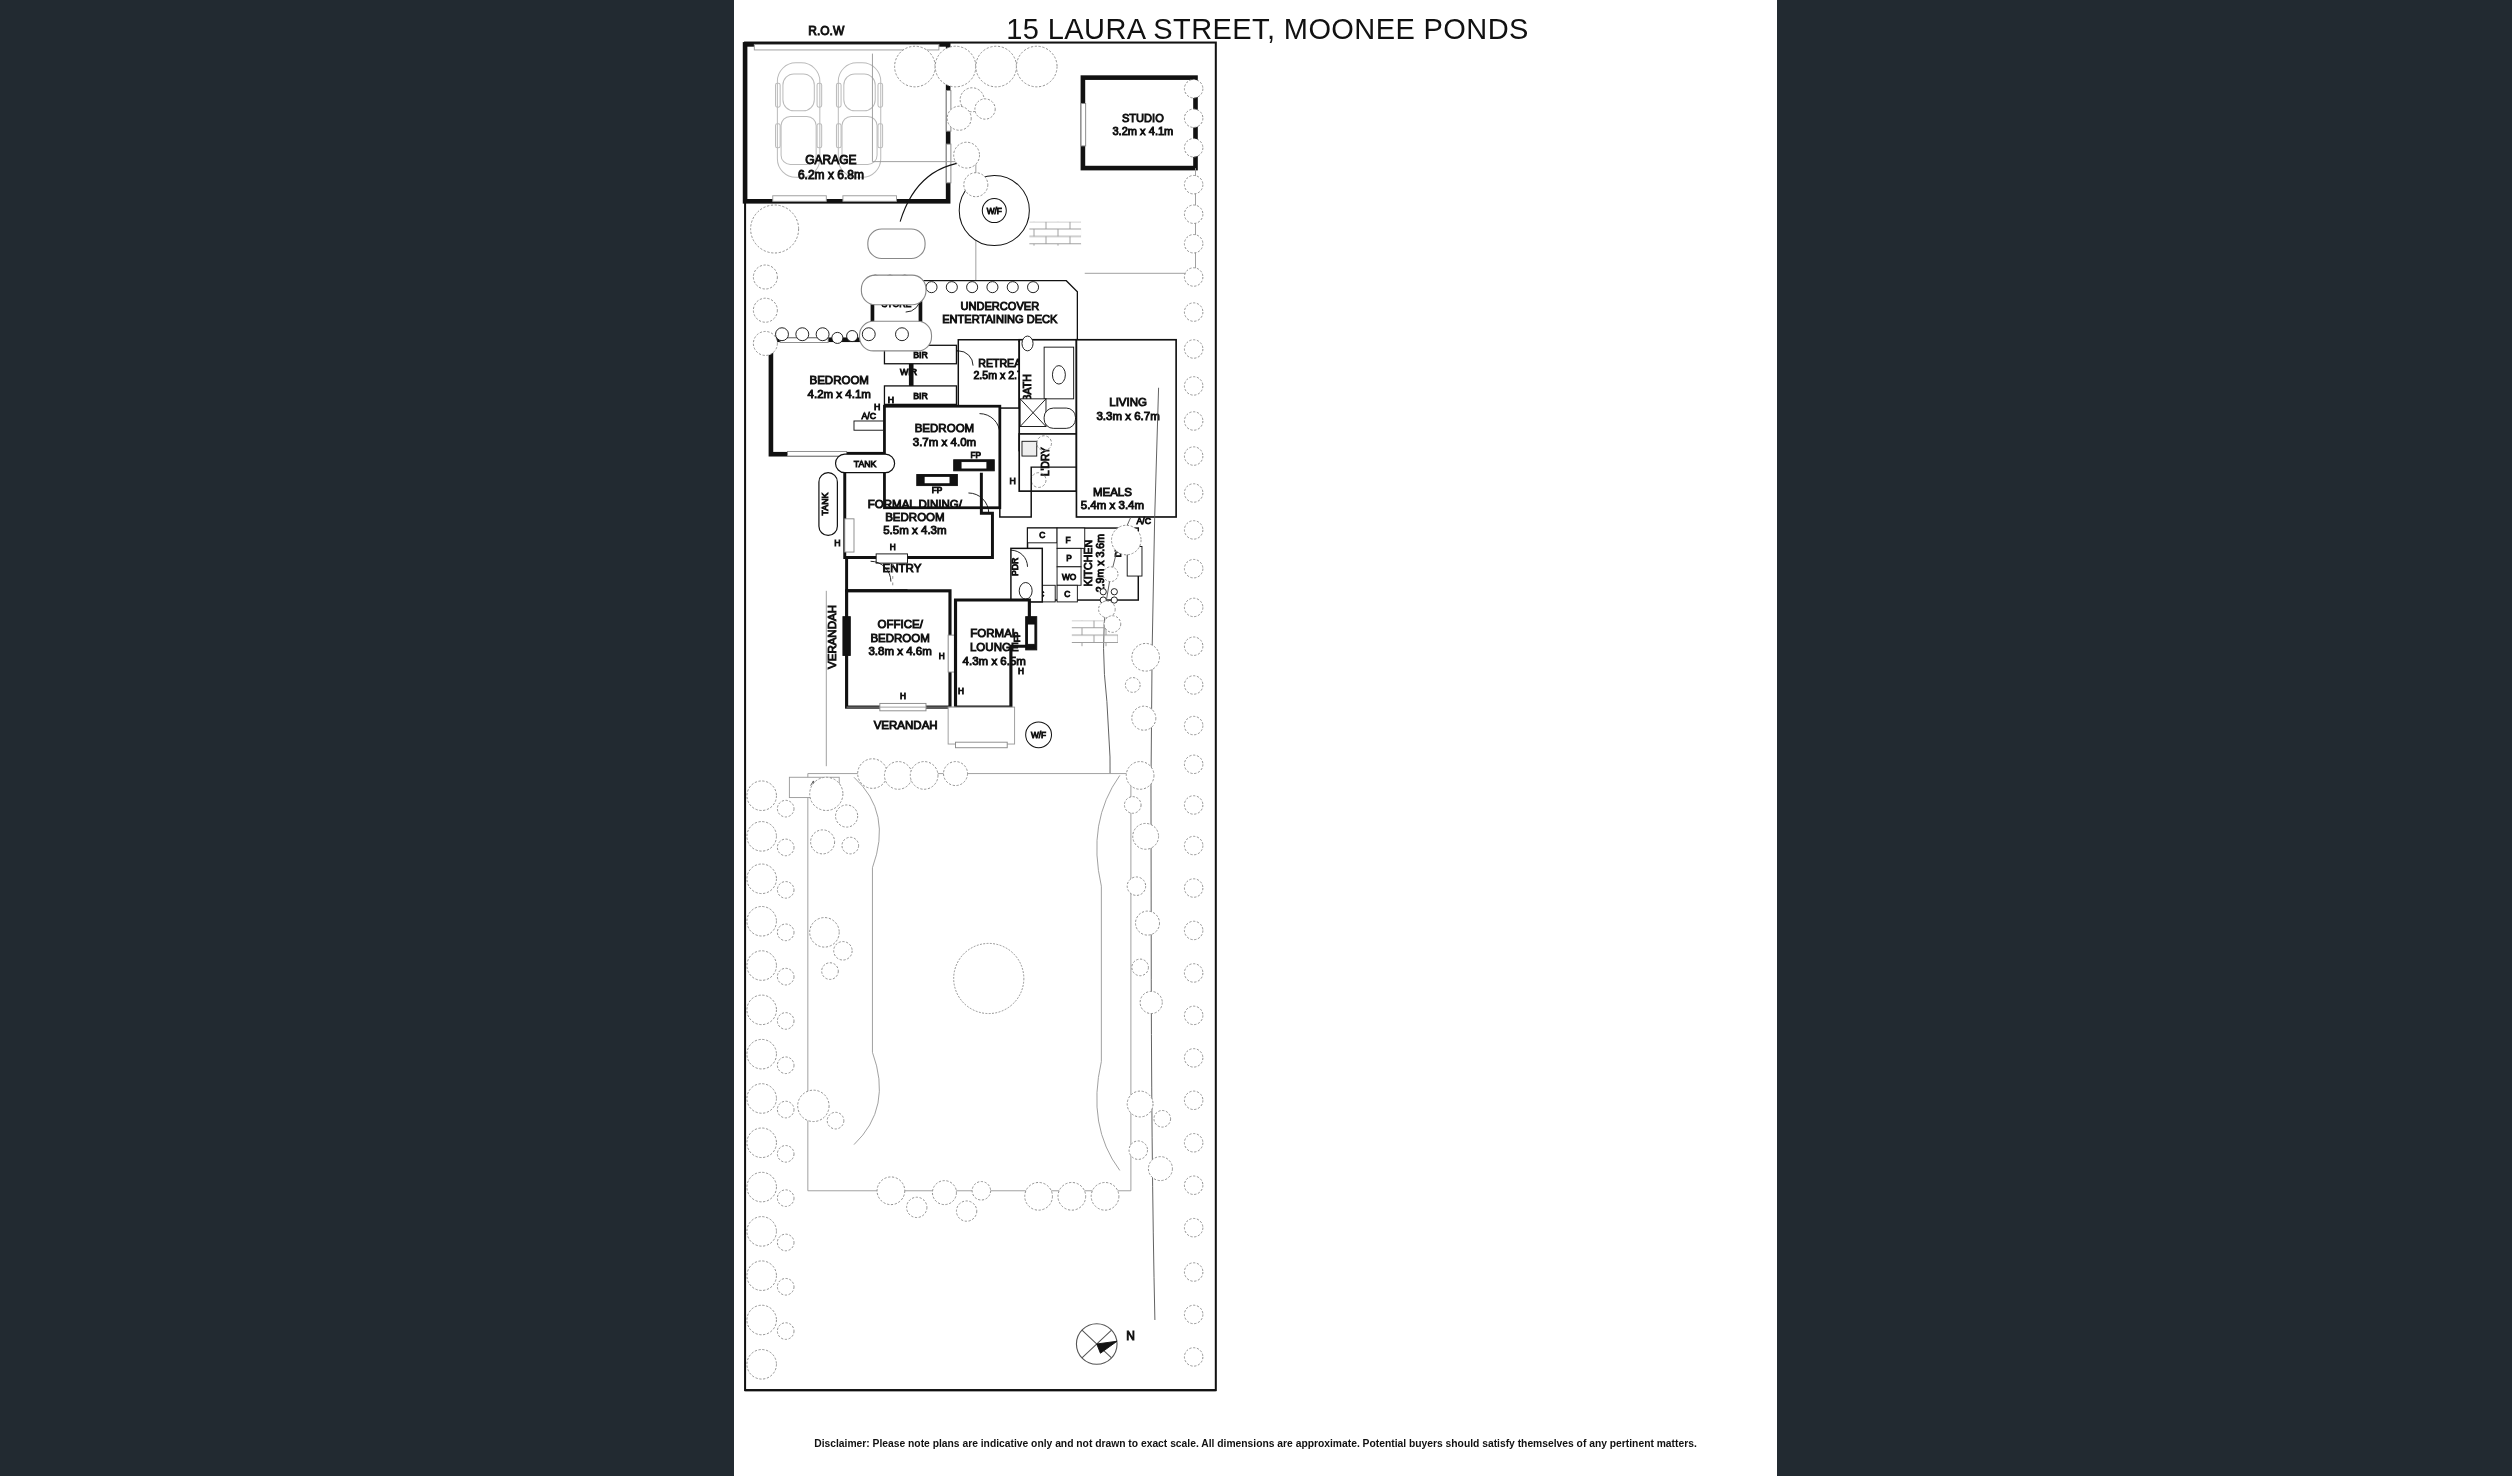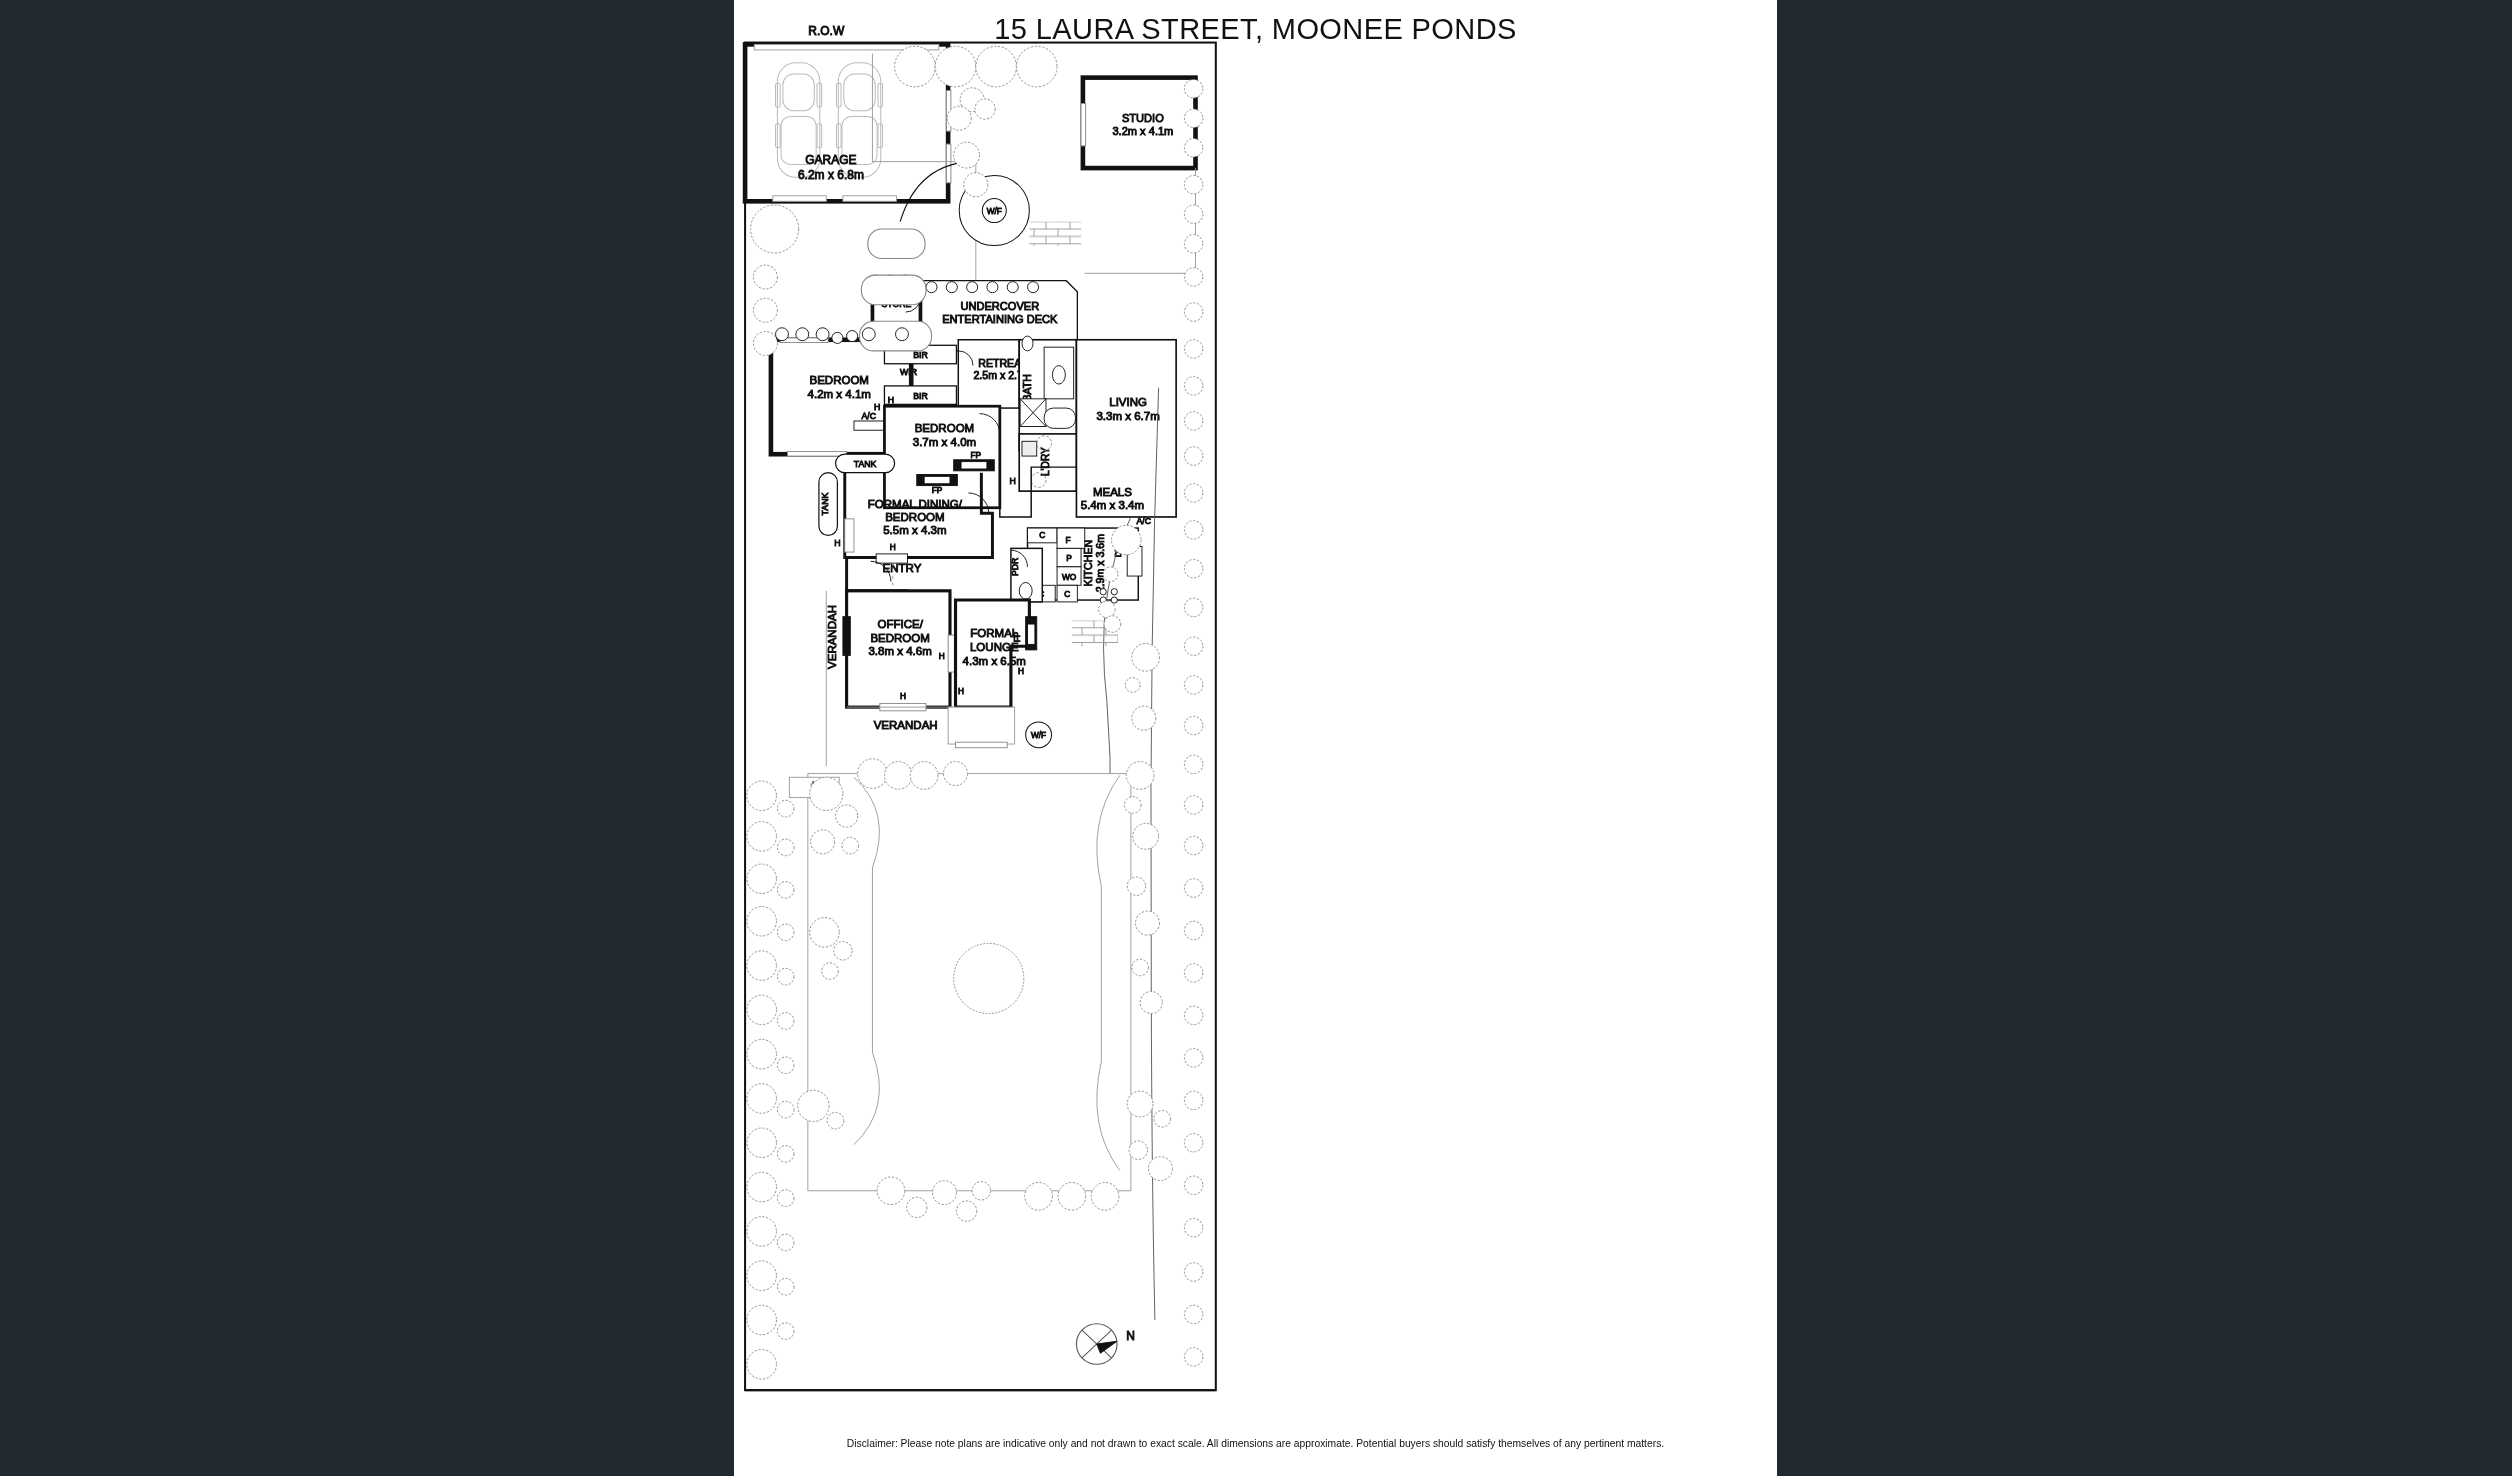--- a/index.html
+++ b/index.html
@@ -1,24 +1,24 @@
 <!DOCTYPE html>
 <html style="font-size:14.8px"><head>
 <meta charset="utf-8">
 <title>Floor Plan</title>
 <style>
   html,body{margin:0;padding:0;background:#222a31;}
   body{width:2512px;height:1477px;overflow:hidden;font-family:"Liberation Sans",sans-serif;}
   #stage{position:relative;width:2512px;height:1477px;background:#222a31;}
   #page{position:absolute;left:734px;top:0;width:1043px;height:1477px;background:#ffffff;}
   #plan{position:absolute;left:0;top:0;width:1043px;height:1477px;}
-  .ttl{position:absolute;left:0;top:13px;width:1043px;text-align:center;
+  .ttl{position:absolute;left:12px;top:13px;width:1043px;text-align:center;
        font-size:29px;letter-spacing:0.4px;color:#111;white-space:nowrap;}
   .disc{position:absolute;left:0;top:1438px;width:1043px;text-align:center;
-        font-size:10.3px;color:#111;white-space:nowrap;}
+        font-size:10.3px;color:#111;white-space:nowrap;font-weight:bold;}
   svg{display:block;}
   text{font-family:"Liberation Sans",sans-serif;fill:#111;}
 </style>
 </head>
 <body>
 
 <div id="stage">
   <div id="page">
 
     <div class="ttl">15 LAURA STREET, MOONEE PONDS</div>

